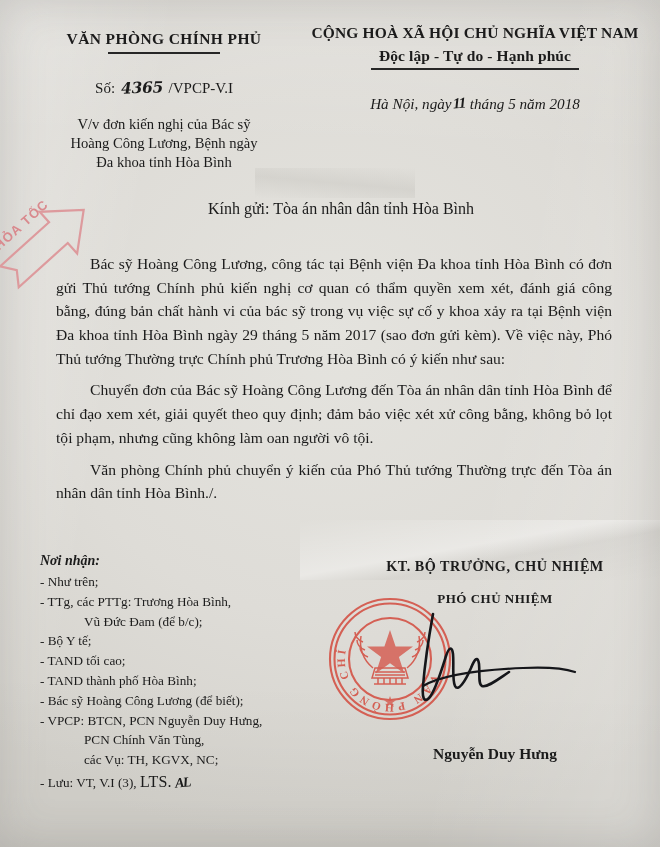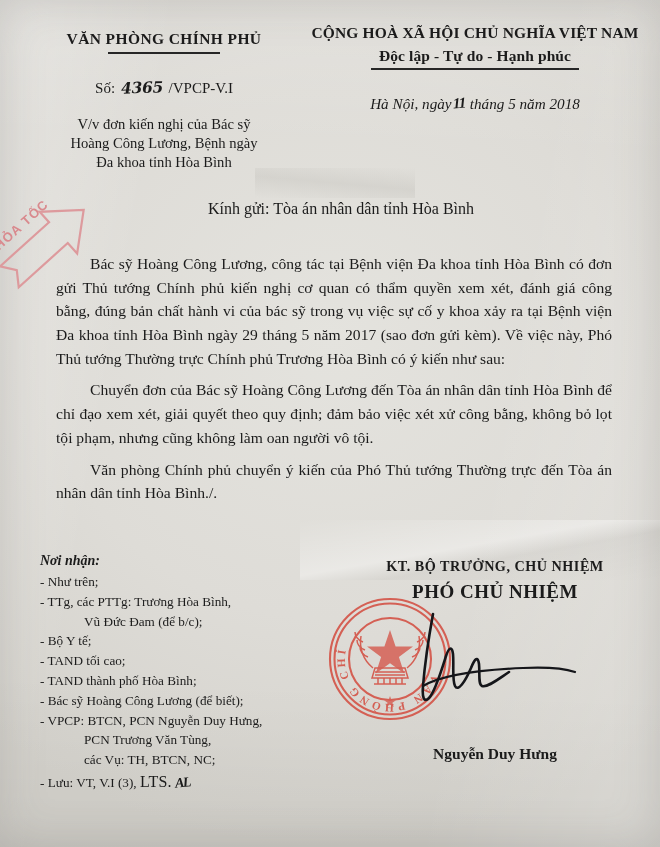--- a/index.html
+++ b/index.html
@@ -221,24 +221,24 @@
     width: 300px;
     text-align: center;
   }
   .sig-role {
     font-size: 14.2px;
     font-weight: bold;
     letter-spacing: 0.5px;
     white-space: nowrap;
   }
   .sig-role2 {
-    font-size: 19px;
+    font-size: 13px;
     font-weight: bold;
     letter-spacing: 0.5px;
-    margin-top: 6px;
+    margin-top: 16px;
   }
   .sig-name {
     position: absolute;
     left: 0;
     top: 187px;
     width: 300px;
     text-align: center;
     font-size: 15.5px;
     font-weight: bold;
   }
@@ -349,22 +349,22 @@
     <div class="rec-title">Nơi nhận:</div>
 
     <div class="rec-item">- Như trên;</div>
     <div class="rec-item">- TTg, các PTTg: Trương Hòa Bình,</div>
     <div class="rec-item indent">Vũ Đức Đam (để b/c);</div>
     <div class="rec-item">- Bộ Y tế;</div>
     <div class="rec-item">- TAND tối cao;</div>
     <div class="rec-item">- TAND thành phố Hòa Bình;</div>
     <div class="rec-item">- Bác sỹ Hoàng Công Lương (để biết);</div>
     <div class="rec-item">- VPCP: BTCN, PCN Nguyễn Duy Hưng,</div>
-    <div class="rec-item indent">PCN Trương Văn Tùng,</div>
-    <div class="rec-item indent">các Vụ: TH, BTCN, NC;</div>
+    <div class="rec-item indent">PCN Chính Văn Tùng,</div>
+    <div class="rec-item indent">các Vụ: TH, KGVX, NC;</div>
 
     <div class="rec-item">
       <span>- Lưu: VT, V.I (3),</span>
       <span class="small-caps">LTS.</span>
       <span class="init-hand">AL</span>
     </div>
   </div>
 
   <div id="signature" class="layer">
     <div class="sig-role">KT. BỘ TRƯỞNG, CHỦ NHIỆM</div>

